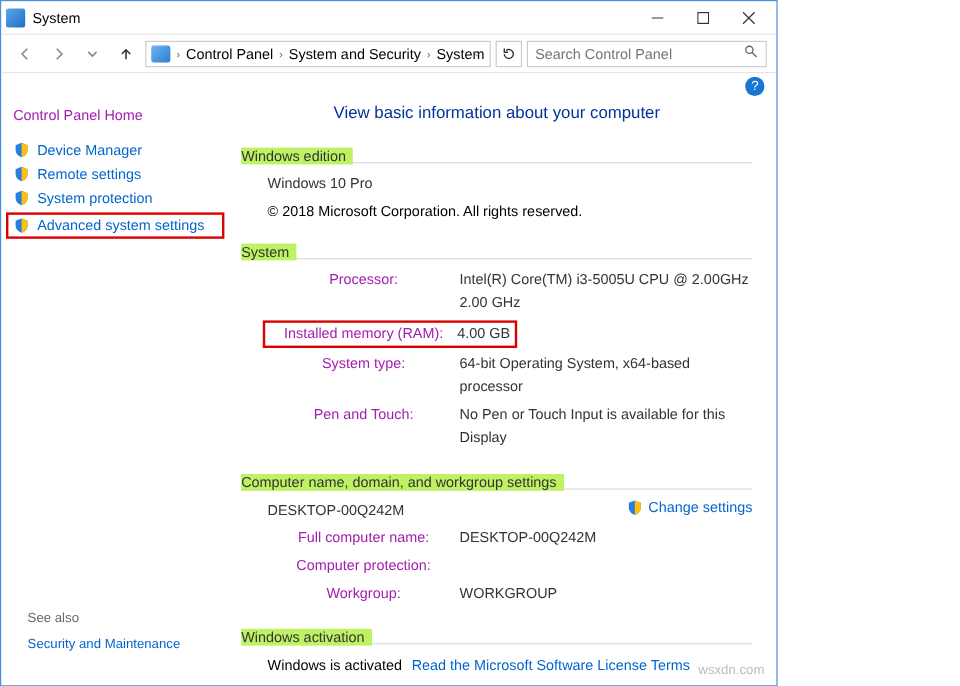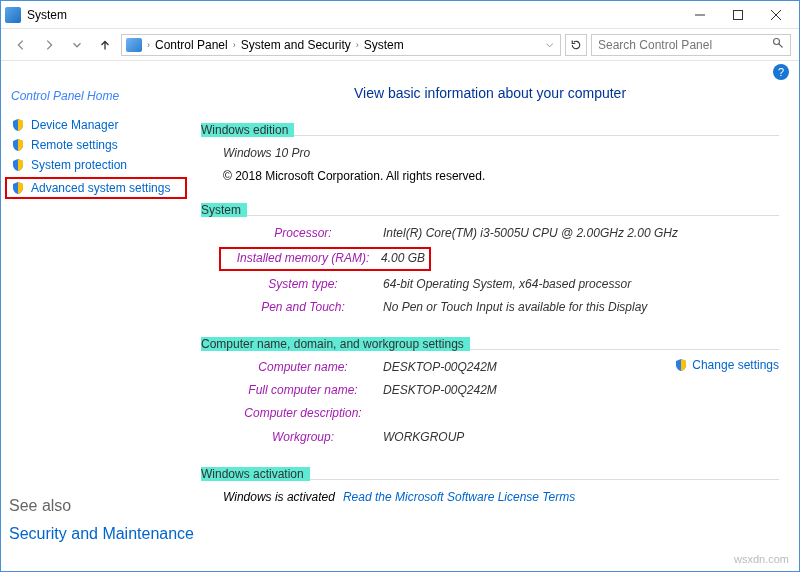--- a/index.html
+++ b/index.html
@@ -1,17 +1,17 @@
 <!DOCTYPE html>
 <html><head>
 <meta charset="utf-8">
 <style>
 * { box-sizing: border-box; margin: 0; padding: 0; font-family: "Segoe UI", Tahoma, sans-serif; }
 html, body { width: 800px; height: 572px; background: #fff; overflow: hidden; }
-.window { width: 800px; height: 572px; border: 1px solid #4a90d9; display: flex; flex-direction: column; position: relative; }
+.window { width: 648px; height: 572px; border: 1px solid #4a90d9; display: flex; flex-direction: column; position: relative; }
 
 
 .titlebar { height: 28px; display: flex; align-items: center; padding: 0 4px; border-bottom: 1px solid #e5e5e5; }
 .titlebar .icon { width: 16px; height: 16px; background: linear-gradient(135deg,#5aa7e8,#1f6fc4); border-radius: 2px; margin-right: 6px; }
 .titlebar .title { font-size: 12px; flex: 1; }
 .winbtns { display: flex; }
 .winbtn { width: 38px; height: 28px; display: flex; align-items: center; justify-content: center; font-size: 10px; color: #333; cursor: default; }
 .winbtn.close { color: #333; }
 .winbtn svg { width: 10px; height: 10px; stroke: #333; stroke-width: 1; fill: none; }
 
@@ -33,35 +33,35 @@
 .searchbox .sicon svg { width: 12px; height: 12px; stroke: #666; stroke-width: 1.5; fill: none; }
 .searchbox input { border: none; outline: none; width: 160px; font-size: 12px; }
 
 
 .helprow { height: 22px; display: flex; justify-content: flex-end; padding-right: 10px; align-items: center; }
 .helpicon { width: 16px; height: 16px; border-radius: 50%; background: #1976d2; color: #fff; font-size: 11px; display: flex; align-items: center; justify-content: center; }
 
 
 .body { flex: 1; display: flex; overflow: hidden; }
 .sidebar { width: 190px; padding: 6px 4px 6px 10px; font-size: 12px; }
-.sidebar .cphome { color: #3b82f6; margin-bottom: 12px; font-style: italic; }
+.sidebar .cphome { color: #a21caf; margin-bottom: 12px; }
 .sidelink { display: flex; align-items: center; gap: 6px; padding: 3px 0; color: #0066cc; cursor: default; }
 .shield { width: 14px; height: 14px; }
 .shield svg { width: 14px; height: 14px; }
 .highlight { border: 2px solid #d00; padding: 2px 4px; margin-left: -6px; margin-top: 2px; }
-.sidebar .seealso { position: absolute; bottom: 28px; left: 8px; font-size: 16px; }
+.sidebar .seealso { position: absolute; bottom: 28px; left: 22px; font-size: 11px; }
 .sidebar .seealso .hdr { color: #666; margin-bottom: 10px; }
 .sidebar .seealso .lnk { color: #0066cc; }
 
 .main { flex: 1; padding: 2px 20px 6px 10px; font-size: 12px; overflow: hidden; }
 .main h1 { font-size: 14px; font-weight: 400; color: #003399; margin-bottom: 16px; text-align: center; }
 .section-title { font-size: 12px; color: #333; margin-bottom: 4px; position: relative; }
 .section-rule { border-bottom: 1px solid #ddd; margin-bottom: 6px; }
-.section-title span { background: #5eead4; padding-right: 6px; position: relative; top: 6px; }
-.kvrow { display: flex; padding: 2px 0 2px 22px; line-height: 1.6; font-style: italic; }
+.section-title span { background: #bef264; padding-right: 6px; position: relative; top: 6px; }
+.kvrow { display: flex; padding: 2px 0 2px 22px; line-height: 1.6; }
 .kvrow .k { width: 160px; color: #a21caf; text-align: center; }
 .kvrow .v { flex: 1; color: #333; }
 .hl2 { border: 2px solid #d00; display: inline-flex; padding: 0 4px; margin-left: -4px; }
 .rightlink { float: right; color: #0066cc; display: flex; align-items: center; gap: 4px; margin-top: 2px; }
 .copyright { padding-left: 22px; font-size: 12px; margin-top: 4px; margin-bottom: 14px; }
 .spacer { height: 12px; }
 .watermark { position: absolute; right: 10px; bottom: 6px; font-size: 11px; color: #bbb; }
 </style>
 </head>
 <body>
@@ -217,30 +217,29 @@
       <div class="section-rule"></div>
       <div style="overflow:hidden">
         <a class="rightlink">
           <span class="shield"><svg viewBox="0 0 14 14">
                 <path d="M7 1 L12 3 V7 C12 10 9.5 12.5 7 13 C4.5 12.5 2 10 2 7 V3 Z" fill="#2a7de1"></path>
                 <path d="M7 1 L12 3 V7 C12 10 9.5 12.5 7 13 V1 Z" fill="#ffc107"></path>
               </svg></span>
           <span>Change settings</span>
         </a>
         <div class="kvrow">
-            <div class="k">Computer name:</div>
             <div class="v">DESKTOP-00Q242M</div>
           </div>
       </div>
       <div class="kvrow">
           <div class="k">Full computer name:</div>
           <div class="v">DESKTOP-00Q242M</div>
         </div>
       <div class="kvrow">
-          <div class="k">Computer description:</div>
+          <div class="k">Computer protection:</div>
           <div class="v"></div>
         </div>
       <div class="kvrow">
           <div class="k">Workgroup:</div>
           <div class="v">WORKGROUP</div>
         </div>
 
       <div class="spacer"></div>
 
       <div class="section-title"><span>Windows activation</span></div>

